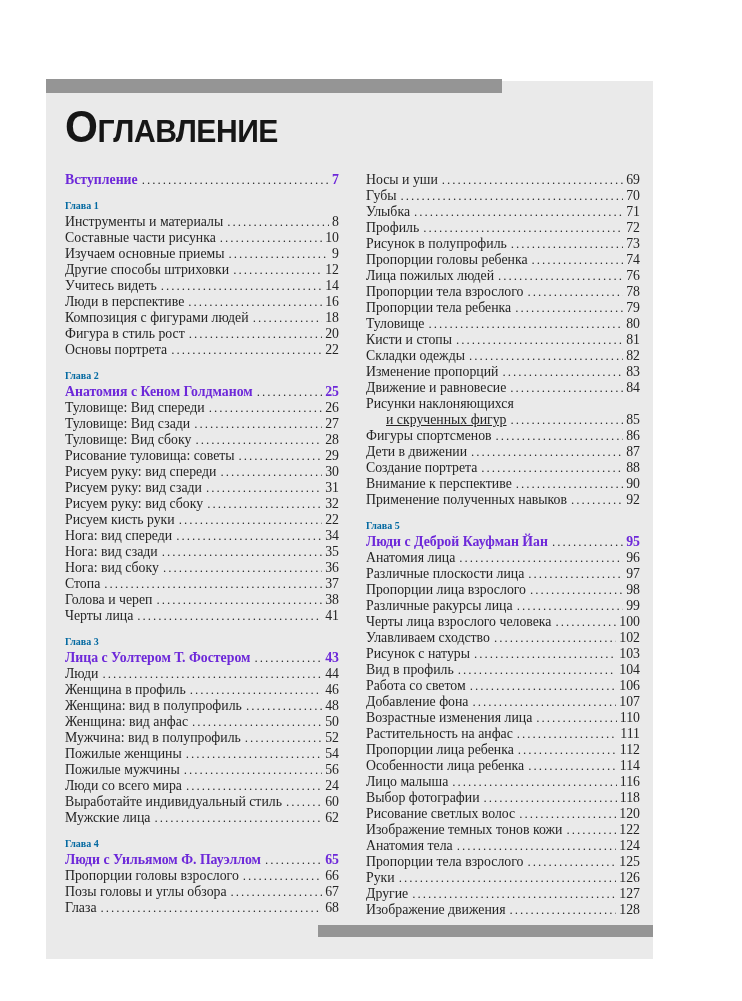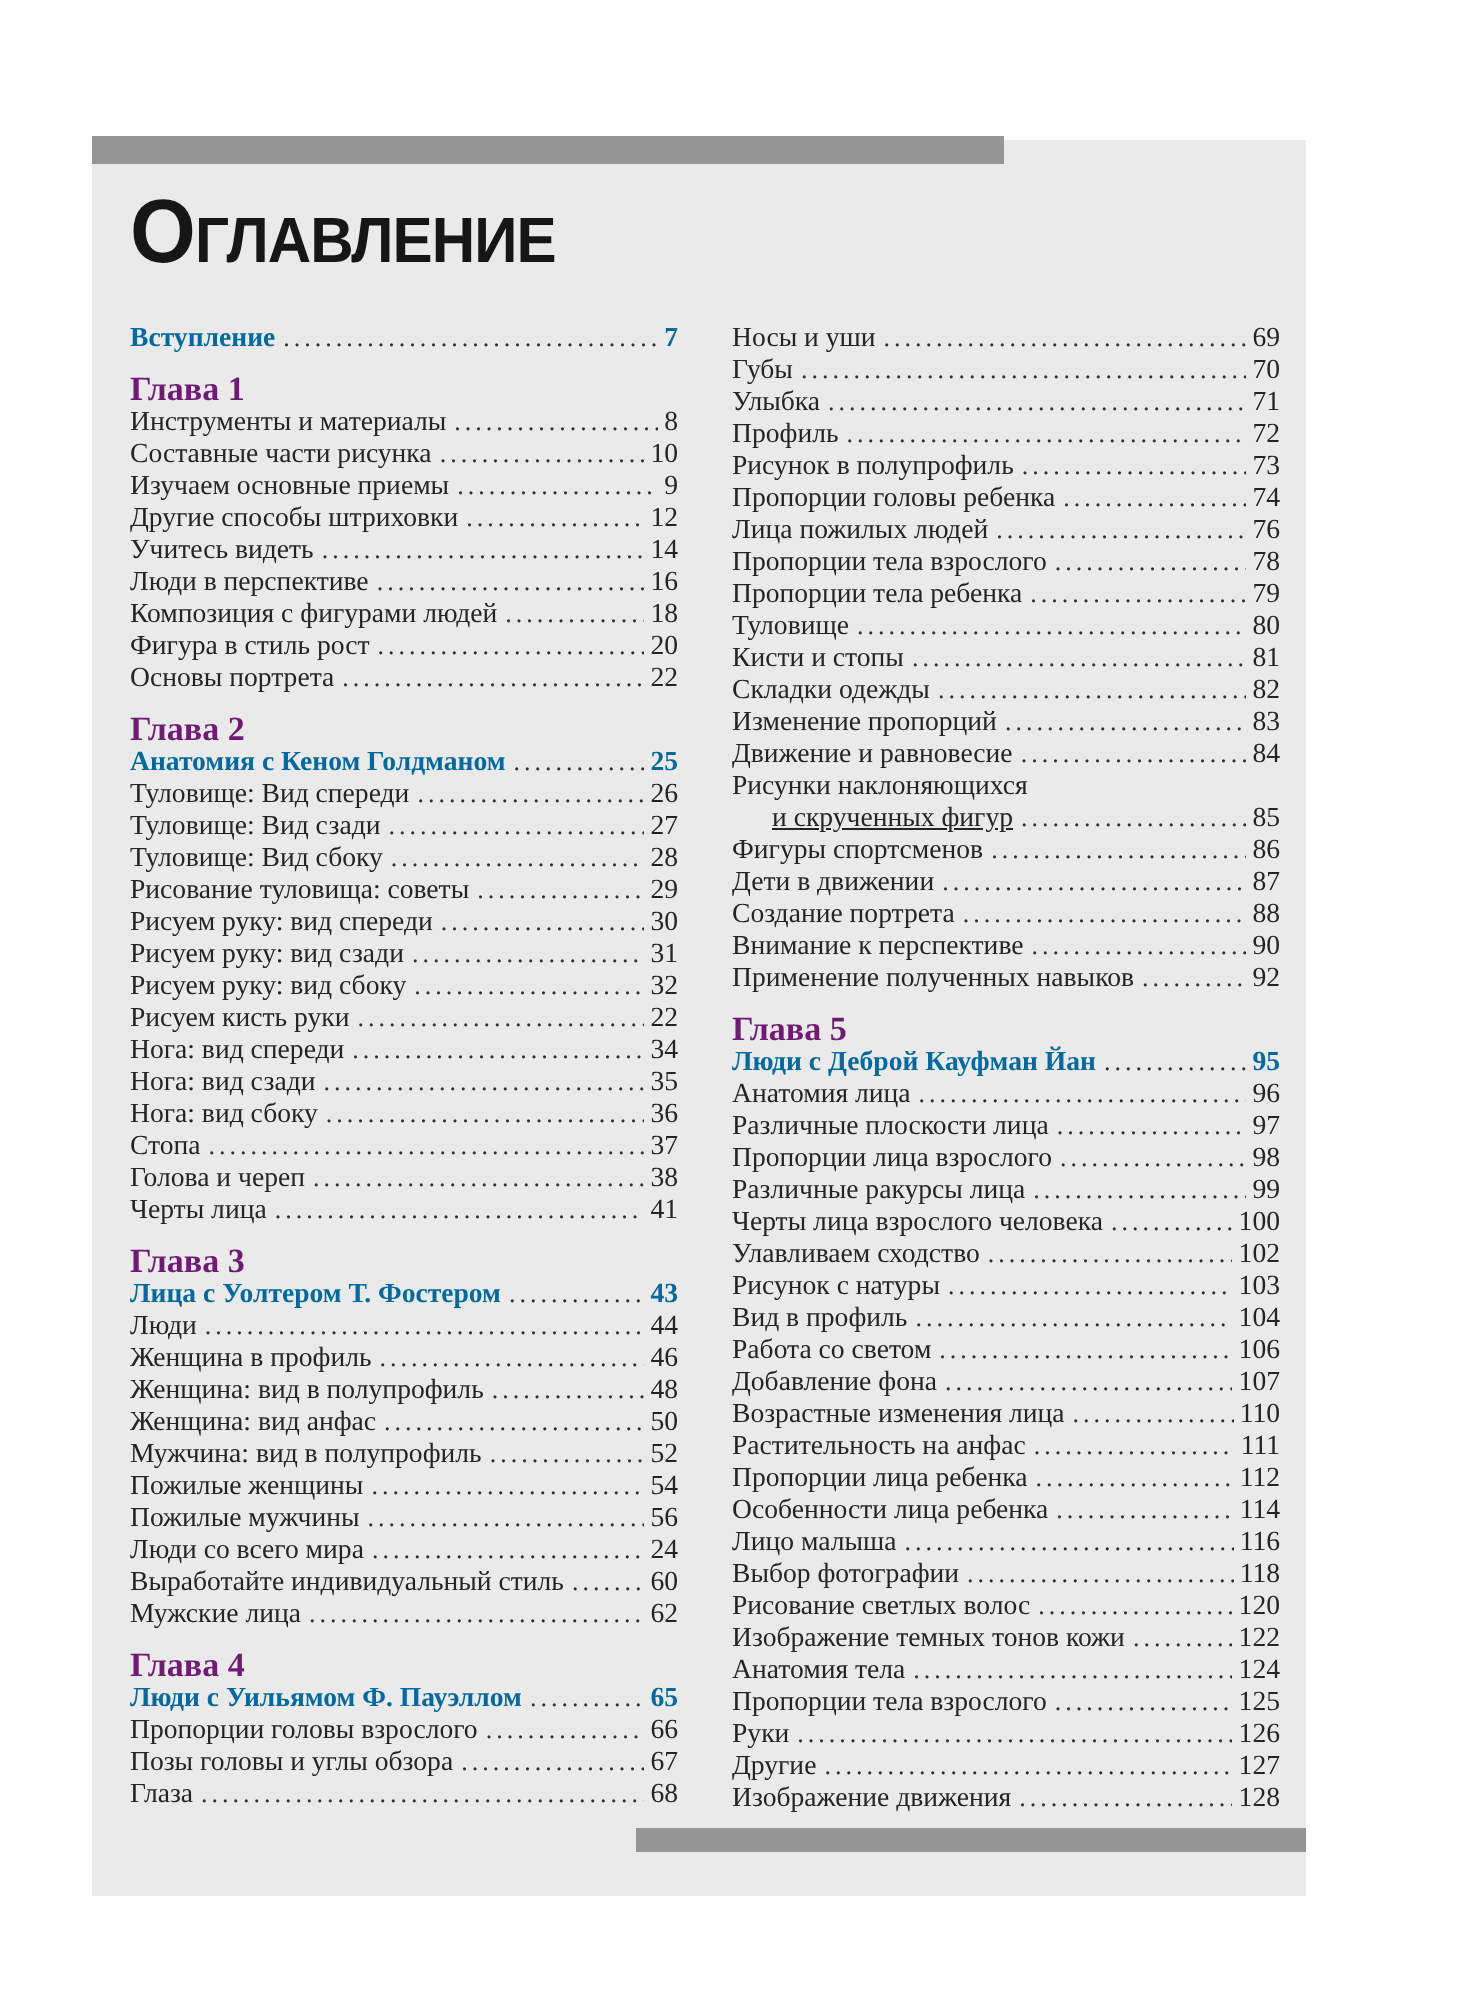--- a/index.html
+++ b/index.html
@@ -5,21 +5,21 @@
   html, body { margin: 0; padding: 0; }
   body {
     width: 742px; height: 1001px;
     background: #ffffff;
     position: relative;
     overflow: hidden;
     font-family: "Liberation Serif", serif;
   }
   .page {
     position: absolute;
-    left: 46px; top: 70px;
+    left: 46px; top: 81px;
     width: 607px; height: 878px;
     background: #eaeaea;
   }
   .bar-top {
     position: absolute;
     left: 0; top: -2px;
     width: 456px; height: 14px;
     background: #959595;
   }
   .bar-bottom {
@@ -45,33 +45,33 @@
   }
   .columns {
     display: flex;
     margin: 20px 20px 0 19px;
     gap: 27px;
   }
   .col { width: 274px; }
   .col:last-child { flex: 1; }
   .heading {
     font-weight: bold;
-    font-size: 17px;
+    font-size: 10px;
     line-height: 16px;
     margin-top: 10px;
-    color: #701a75;
+    color: #0369a1;
   }
   .row {
     display: flex;
     align-items: baseline;
     font-size: 13.8px;
     line-height: 16px;
     color: #242424;
   }
-  .row.bold { font-weight: bold; color: #0369a1; }
+  .row.bold { font-weight: bold; color: #6d28d9; }
   .row .label { white-space: nowrap; flex-shrink: 0; }
   .row.indent .label { padding-left: 20px; text-decoration: underline; }
   .row .leader {
     flex: 1 1 0;
     overflow: hidden;
     white-space: nowrap;
     min-width: 6px;
     margin: 0 3px 0 4px;
     color: #2e2e2e;
   }

